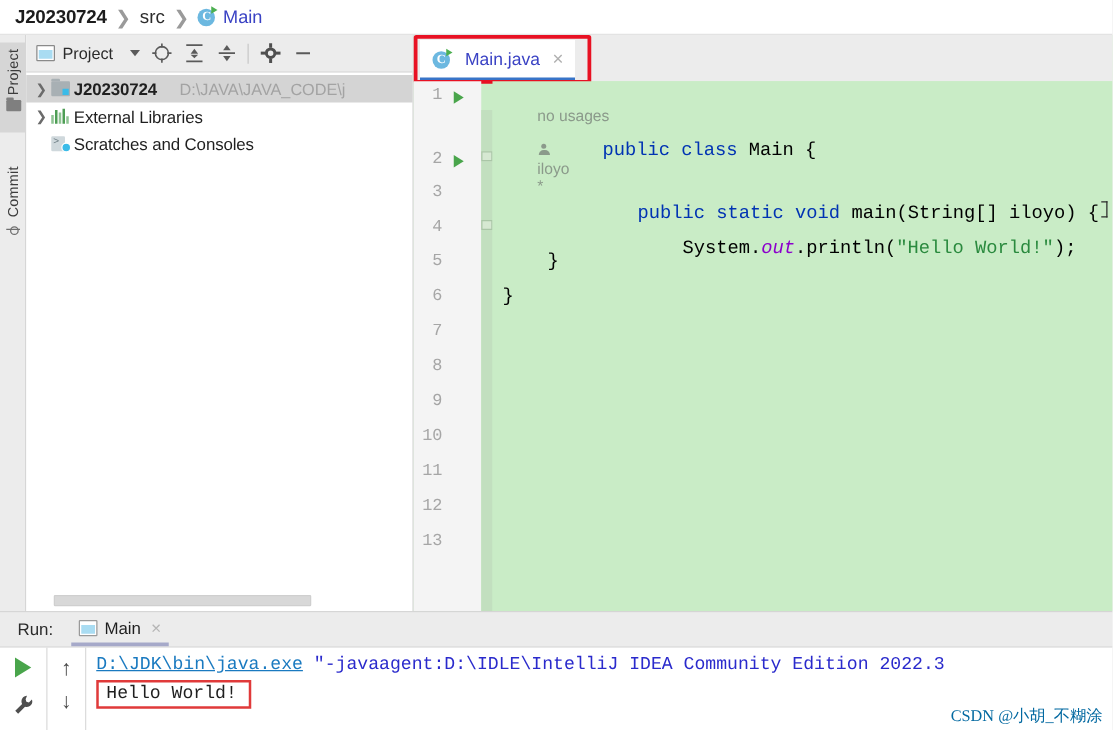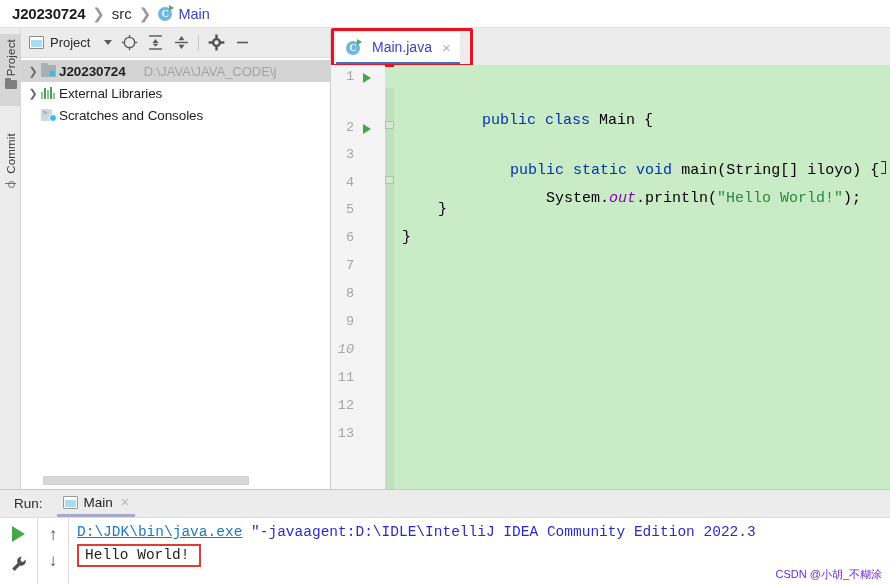--- a/index.html
+++ b/index.html
@@ -287,22 +287,22 @@
   }
   .cmdline { white-space: nowrap; color: #2a2acc; }
   .cmd-link { color: #1a7ac0; text-decoration: underline; }
   .hello-wrap {
     display: inline-block; margin-top: 4px;
     border: 2px solid #e03a3a; padding: 1px 10px 2px 6px;
     color: #1f1f1f;
   }
   .watermark {
     position: absolute; right: 8px; bottom: 2px;
-    font-size: 11px; color: #6d28d9; white-space: nowrap;
-    font-family: Liberation Sans, sans-serif;
+    font-size: 13px; color: #0369a1; white-space: nowrap;
+    font-family: Liberation Serif, serif;
   }
 </style>
 </head>
 <body>
 
 <div class="app">
 
   <div class="breadcrumb-bar">
     <span class="crumb crumb-proj">J20230724</span>
     <span class="crumb-sep">❯</span>
@@ -442,35 +442,42 @@
     <div class="gutter">
       <span class="lnum" style="top:4px;">1</span>
       <span class="lnum" style="top:55px;">2</span>
       <span class="lnum" style="top:82px;">3</span>
       <span class="lnum" style="top:110px;">4</span>
       <span class="lnum" style="top:137px;">5</span>
       <span class="lnum" style="top:165px;">6</span>
       <span class="lnum" style="top:193px;">7</span>
       <span class="lnum" style="top:221px;">8</span>
       <span class="lnum" style="top:249px;">9</span>
-      <span class="lnum" style="top:277px;font-style:italic;">10</span>
+      <span class="lnum" style="top:277px;">10</span>
       <span class="lnum" style="top:305px;">11</span>
       <span class="lnum" style="top:333px;">12</span>
       <span class="lnum" style="top:361px;">13</span>
 
       <span class="runmark" style="top:8px;"></span>
       <span class="runmark" style="top:59px;"></span>
     </div>
 
     <div class="foldbar"></div>
     <div class="fold-marker" style="top:93px;"></div>
     <div class="fold-marker" style="top:148px;"></div>
 
     <div class="code">
 
+      <div class="cl hint" style="top:7px; left:8px;">
+        <span>no usages</span>
+        <span style="display:inline-block;width:20px;"></span>
+        <span class="person-ic"></span>
+        <span>iloyo</span>
+        <span class="star">*</span>
+      </div>
 
       <div class="cl" style="top:30px; left:16px;">
         <span class="kw">public</span><span> </span><span class="kw">class</span><span> </span><span class="ident">Main</span><span class="ident"> {</span>
       </div>
 
 
       <div class="cl" style="top:80px; left:8px;">
         <span>    </span><span class="kw">public</span><span> </span><span class="kw">static</span><span> </span><span class="kw">void</span><span> </span><span class="ident">main</span><span class="ident">(</span><span class="ident">String</span><span class="ident">[] iloyo) {</span>
       </div>
 

